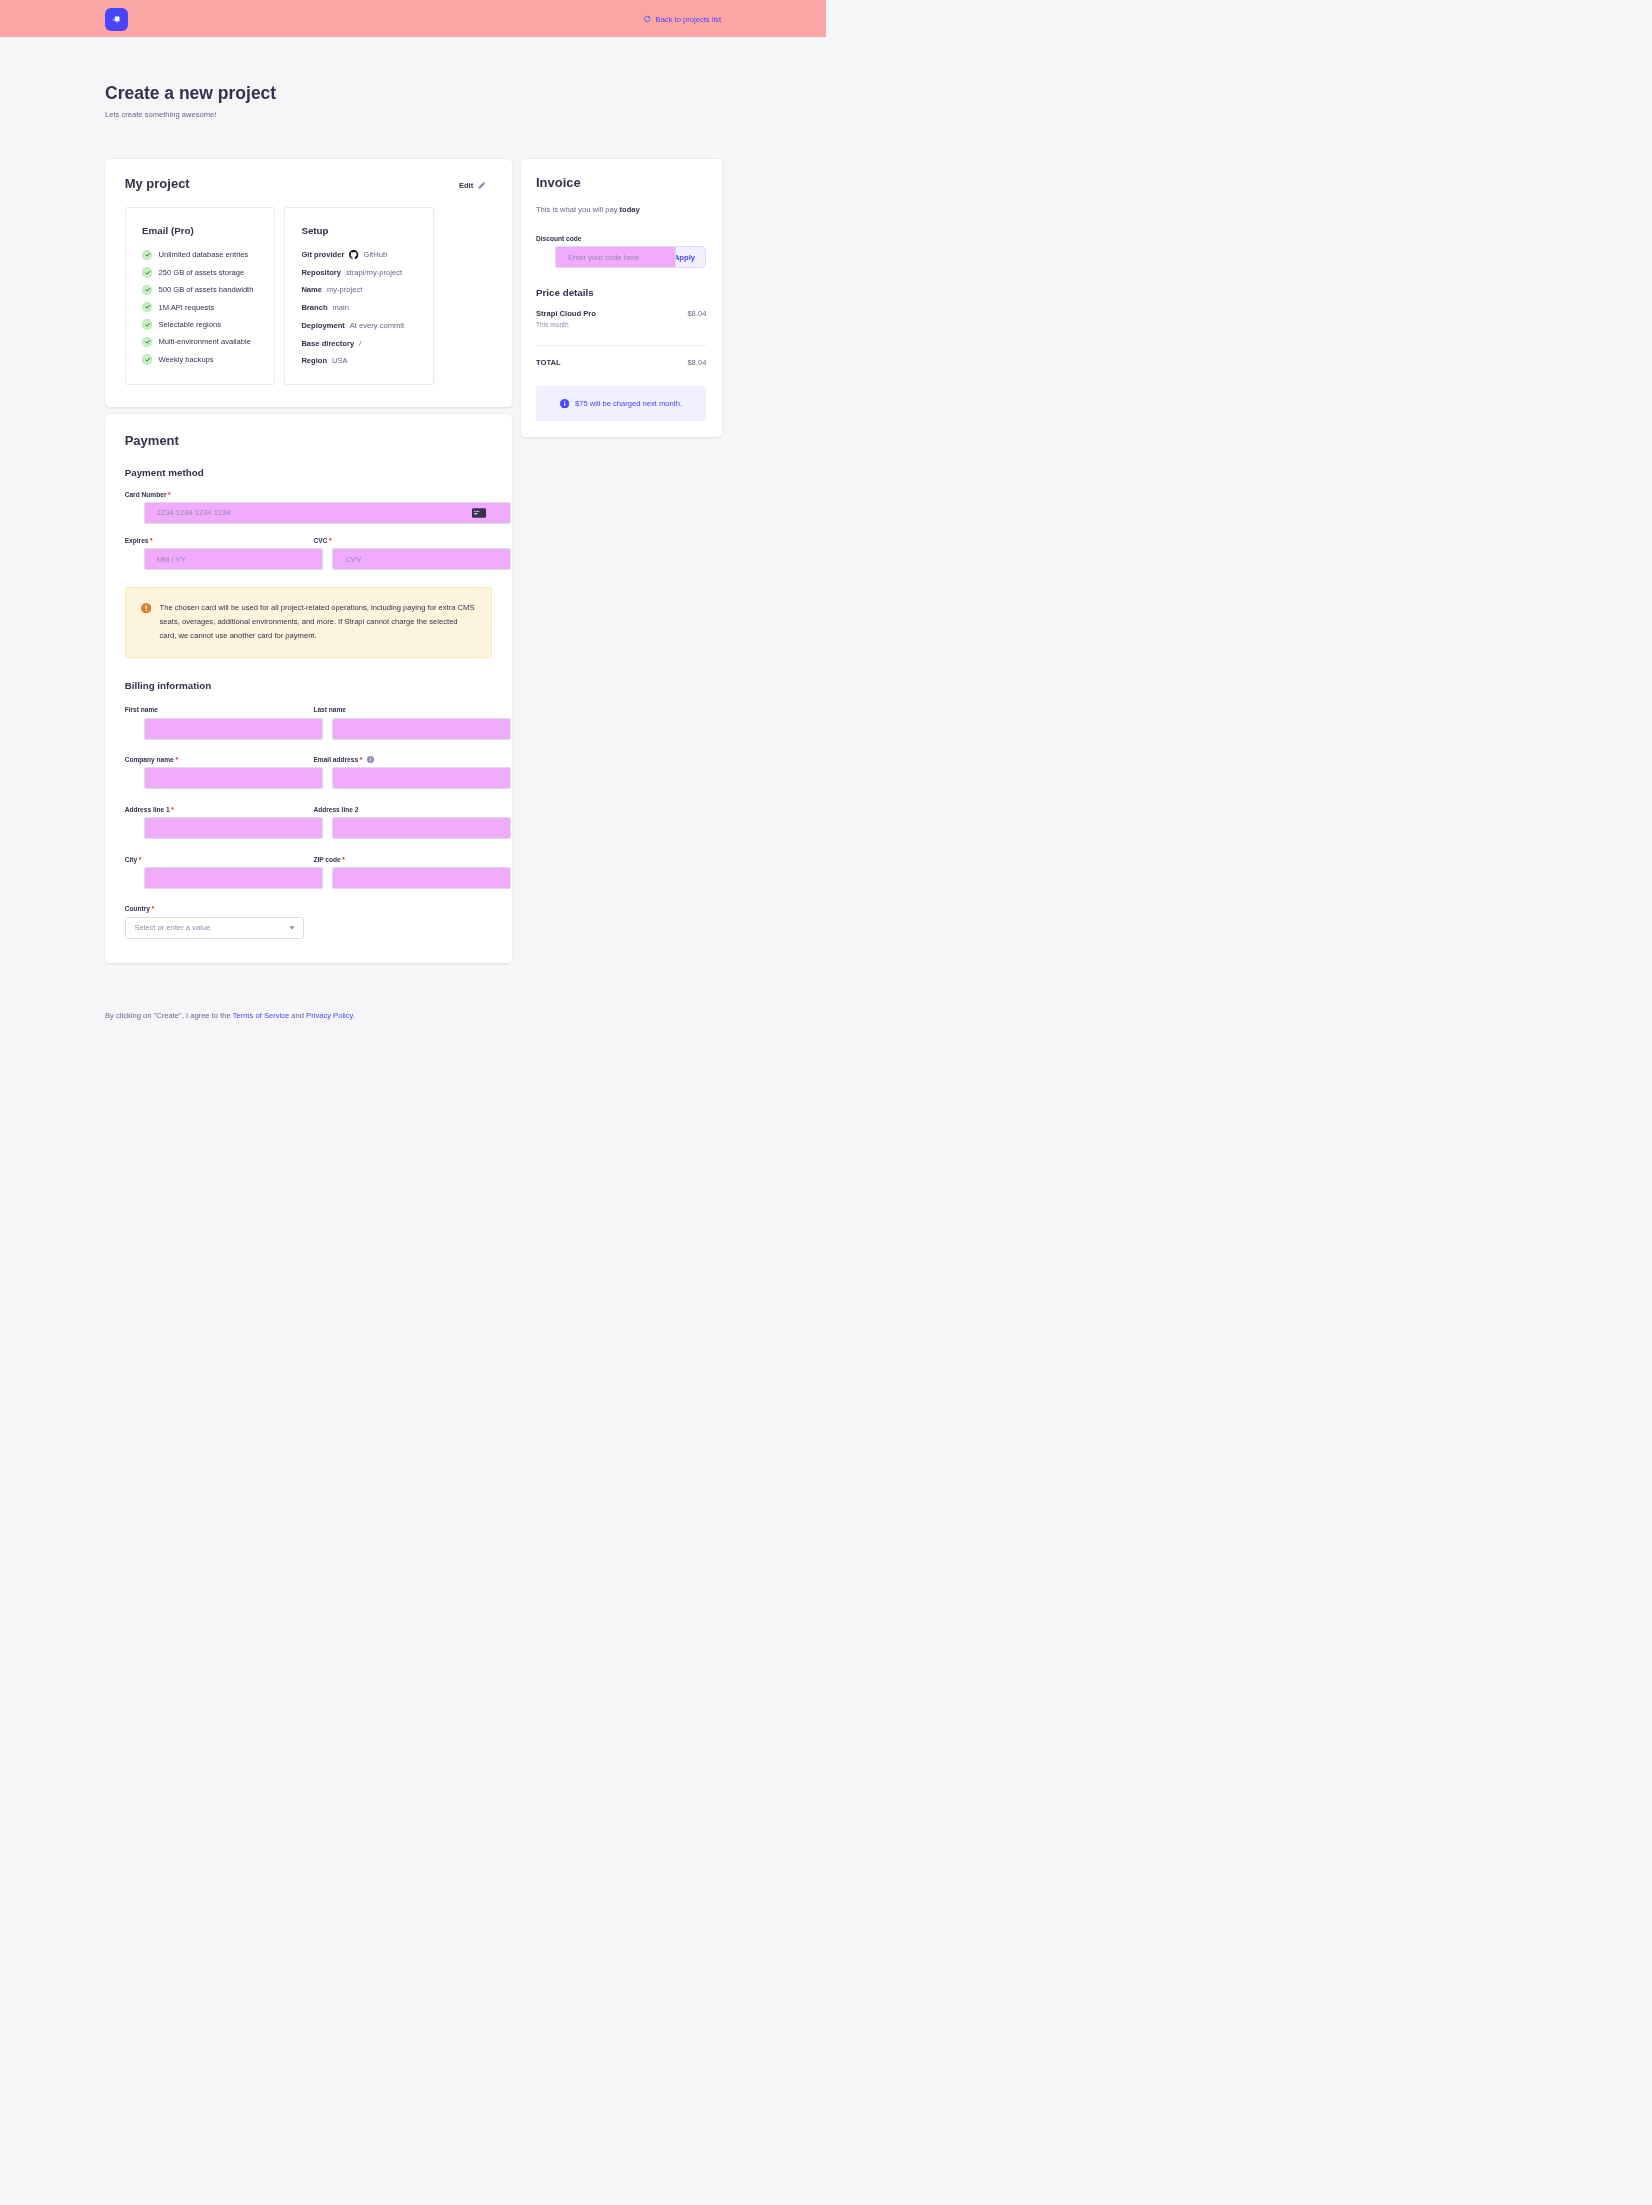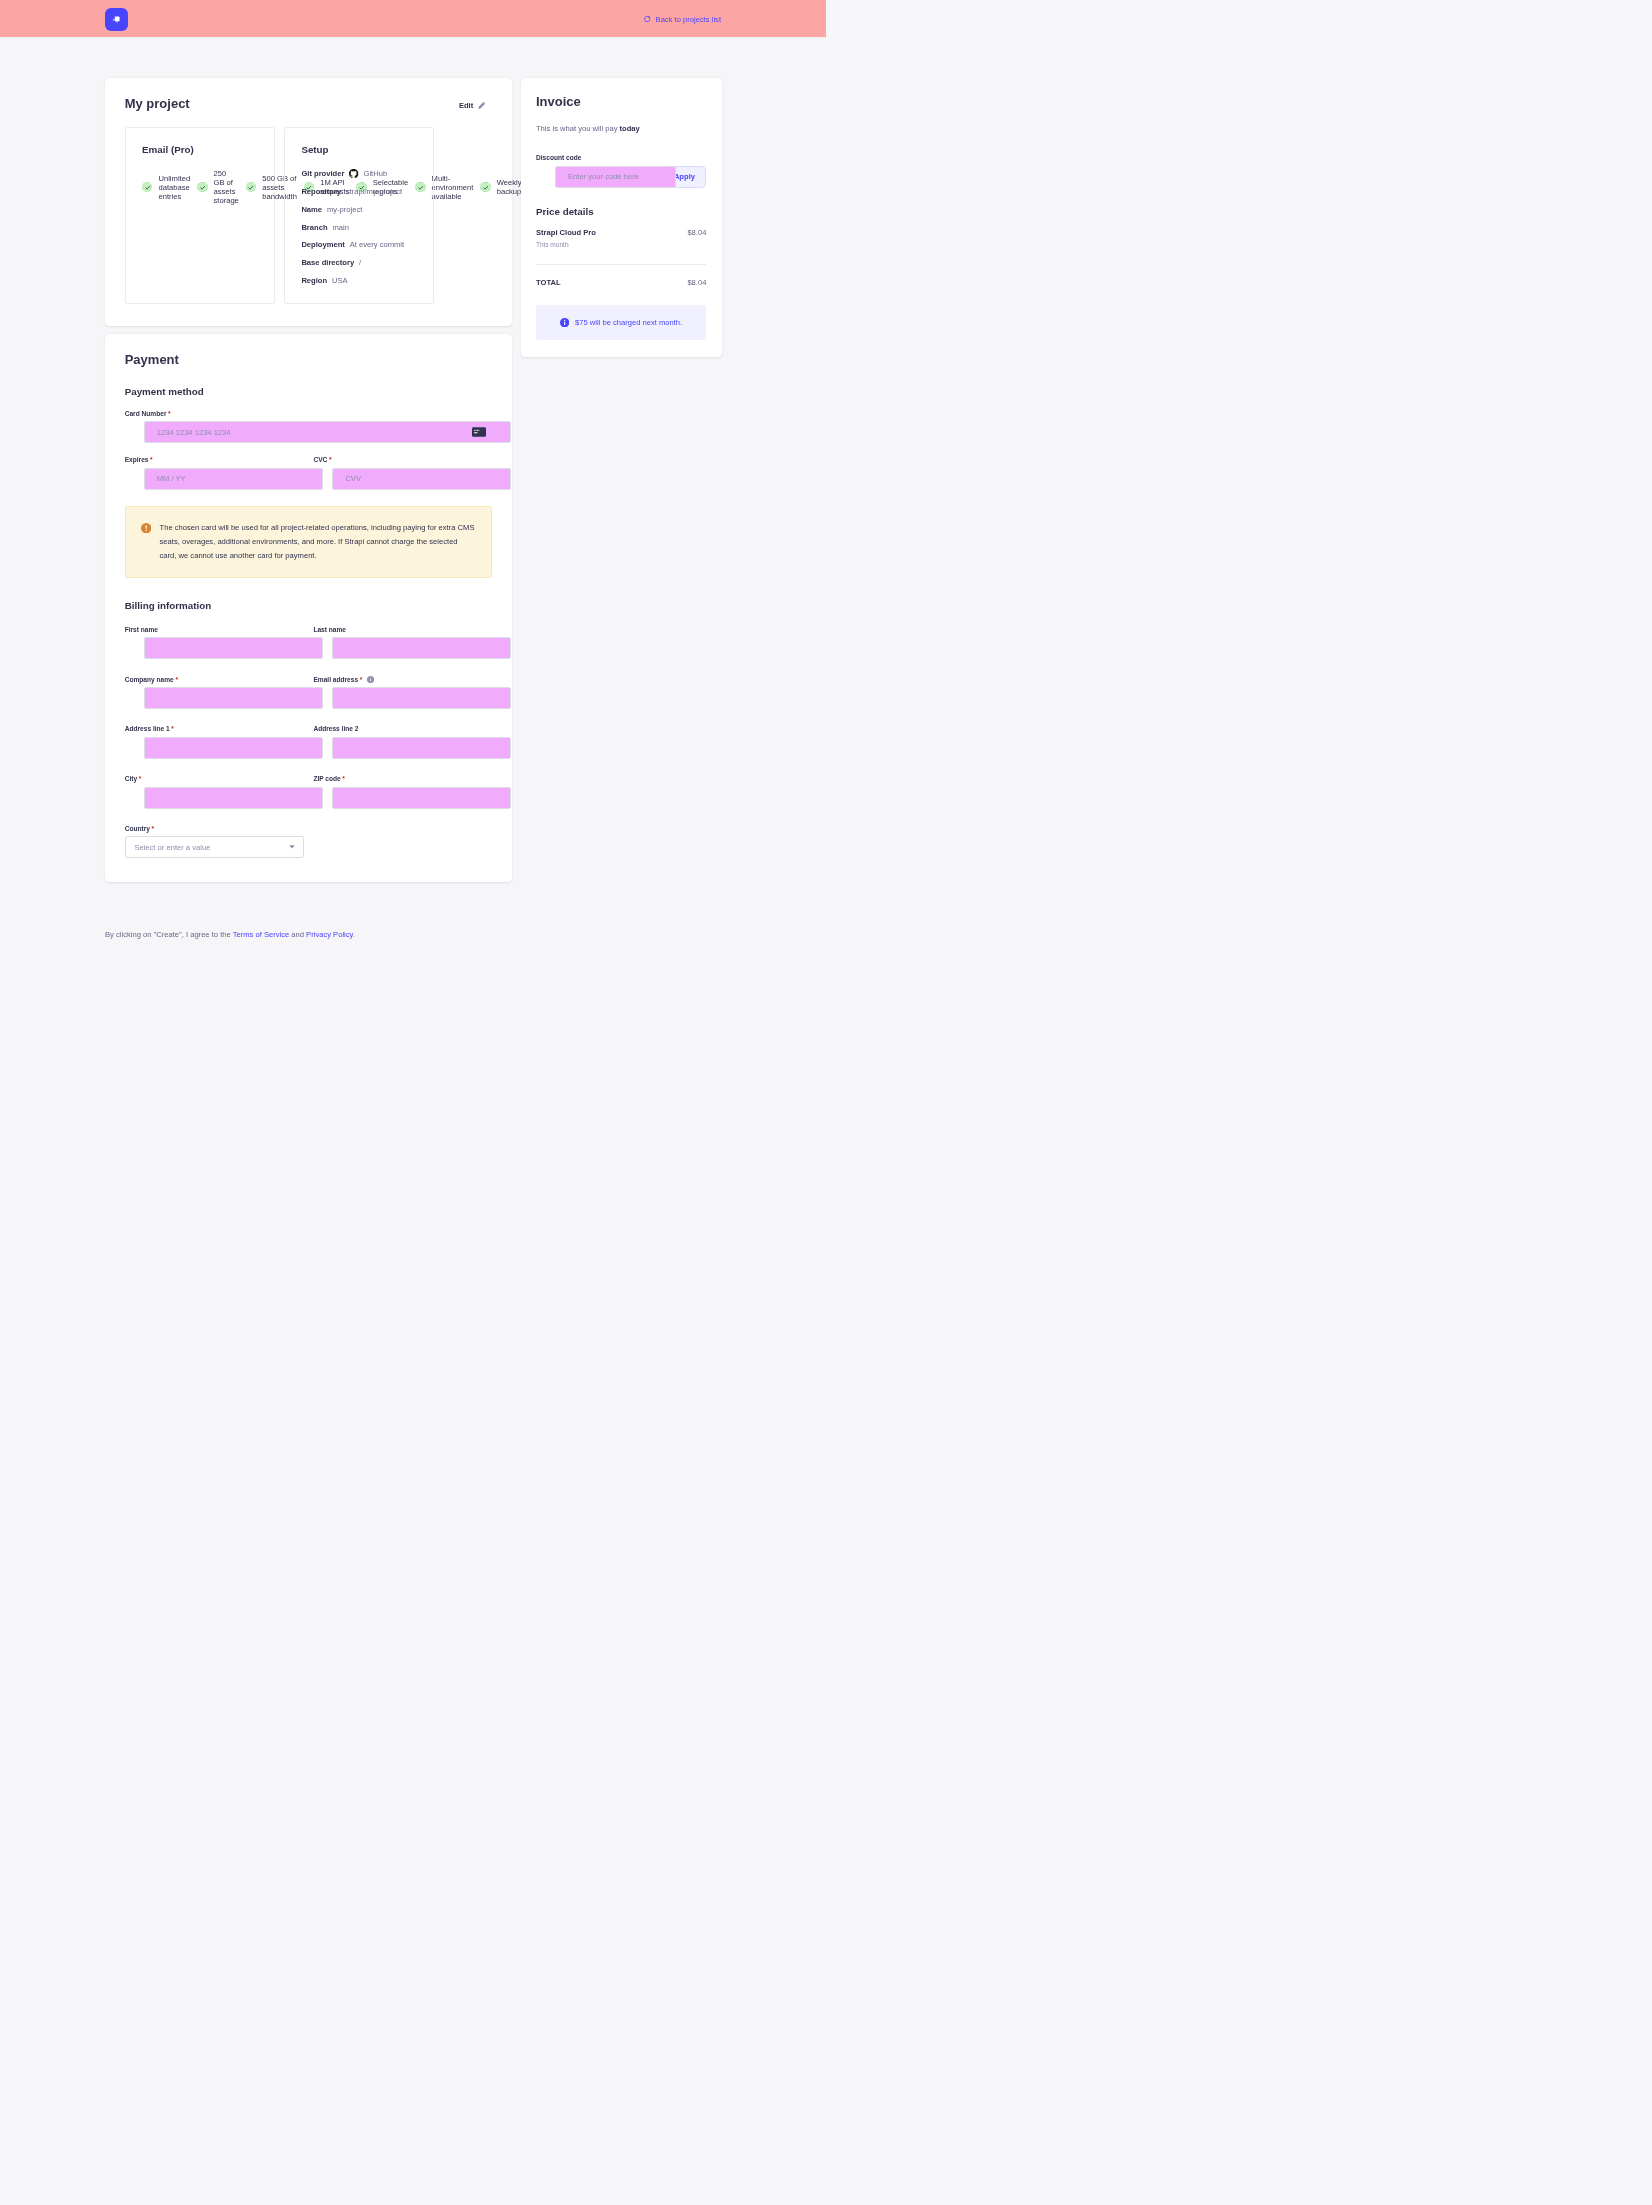--- a/index.html
+++ b/index.html
@@ -29,21 +29,21 @@
   .card { background:#fff; border-radius:4.4px; box-shadow:0 0.5px 2.2px rgba(33,33,52,0.1); }
 
   
   .project-card { padding:17.5px 19.7px 22px; }
   .card-title { font-size:13px; font-weight:700; margin:0; }
   .project-head { display:flex; align-items:flex-end; justify-content:space-between; }
   .edit-btn { display:flex; align-items:center; gap:4.9px; font-size:7.6px; font-weight:700; color:#32324d; cursor:pointer; background:none; border:none; font-family:inherit; }
   .boxes { display:flex; gap:9.3px; margin-top:16.4px; }
   .box { width:150px; border:0.5px solid #eaeaef; border-radius:2.2px; padding:16.4px 16.4px 18.6px; }
   .box-title { font-size:9.8px; font-weight:700; margin:0; }
-  .plan-list { margin-top:14px; display:flex; flex-direction:row; gap:7px; }
+  .plan-list { margin-top:14px; display:flex; flex-direction:column; gap:7px; }
   .plan-item { display:flex; align-items:center; gap:6px; font-size:7.6px; color:#32324d; }
   .check { width:10.4px; height:10.4px; border-radius:50%; background:#c6f0c2; border:0.5px dashed #a8dfa2;
            display:flex; align-items:center; justify-content:center; flex:none; }
   .setup-list { margin-top:14px; }
   .setup-row { display:flex; align-items:center; gap:4.9px; font-size:7.6px; margin-bottom:8.7px; }
   .setup-row:last-child { margin-bottom:0; }
   .setup-label { font-weight:700; color:#32324d; }
   .setup-value { color:#666687; }
 
   
@@ -115,20 +115,24 @@
         <path d="M12.9 5.2A5.3 5.3 0 1 0 13.5 9" fill="none" stroke="#4945ff" stroke-width="1.7" stroke-linecap="round"></path>
         <path d="M9.8 2.4l4.3 1.1-1.1 4.3z" fill="#4945ff"></path>
       </svg>
       <span>Back to projects list</span>
     </a>
   </div>
 </div>
 
 <div class="container">
 
+  <div class="page-head">
+    <h1 class="page-title">Create a new project</h1>
+    <div class="page-sub">Lets create something awesome!</div>
+  </div>
 
   <div class="columns">
 
     <div class="col-main">
 
       <div class="card project-card">
         <div class="project-head">
           <h2 class="card-title">My project</h2>
           <button class="edit-btn">
             <span>Edit</span>

